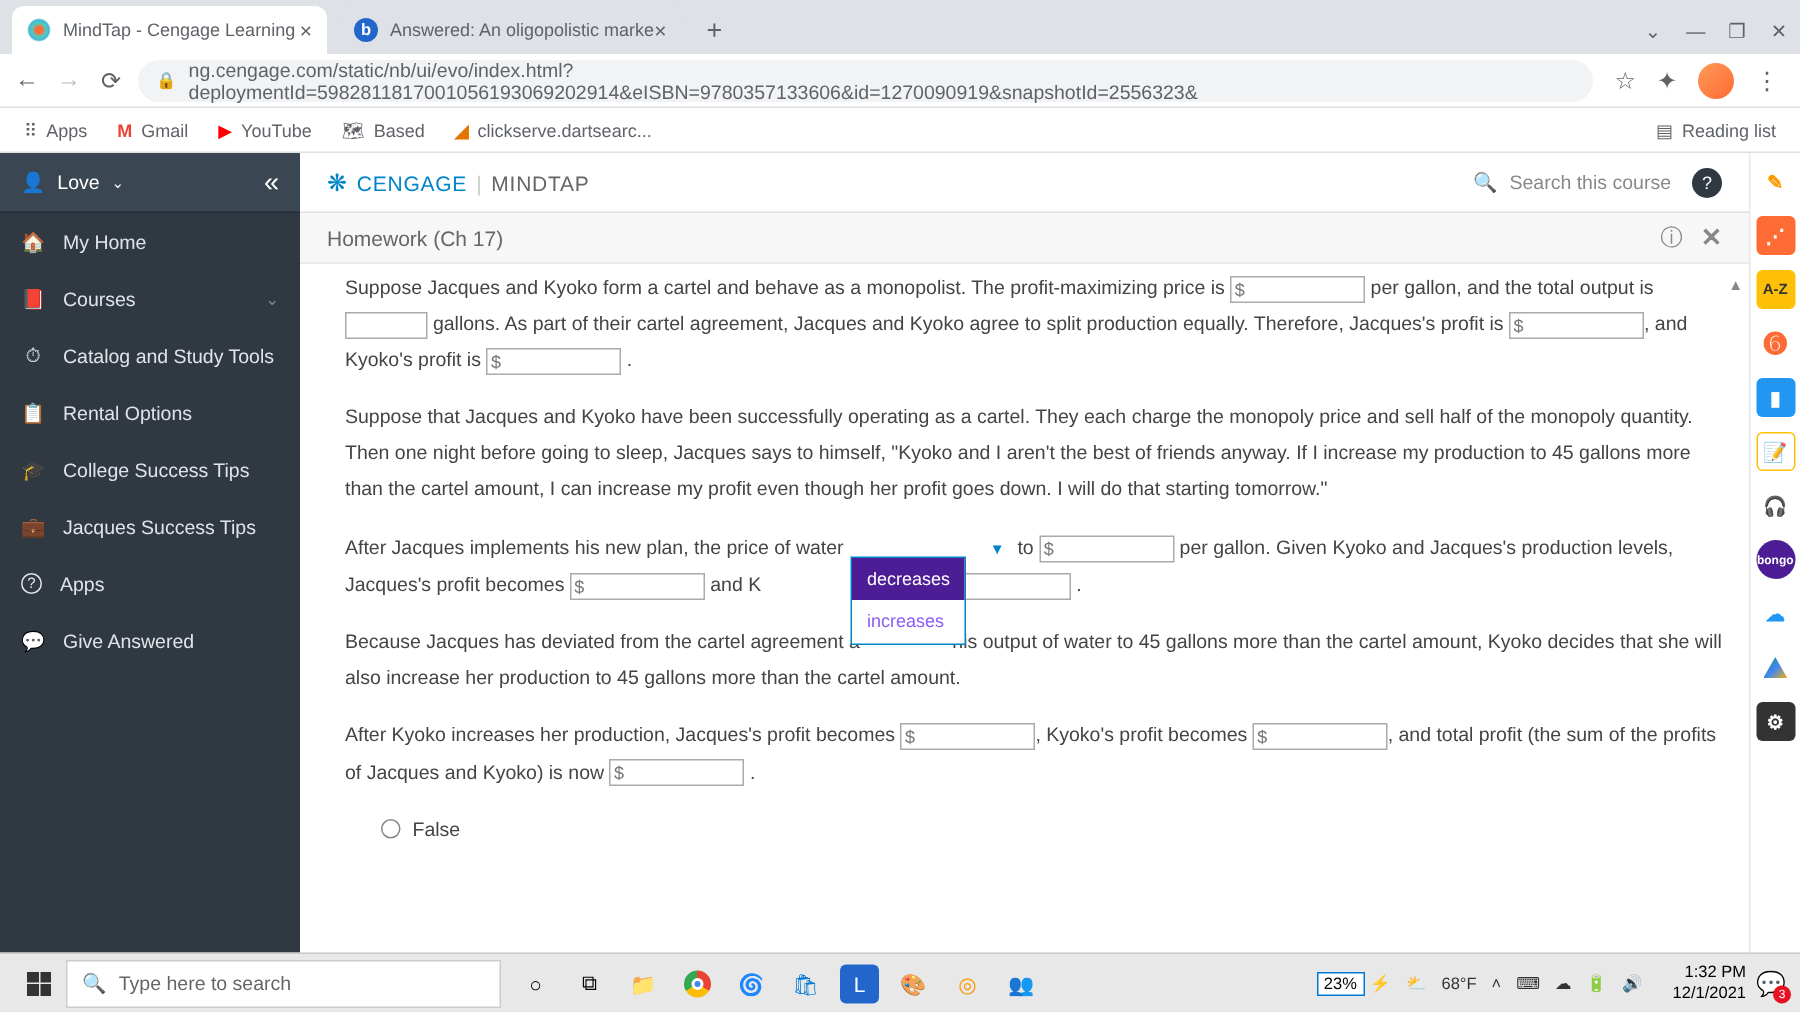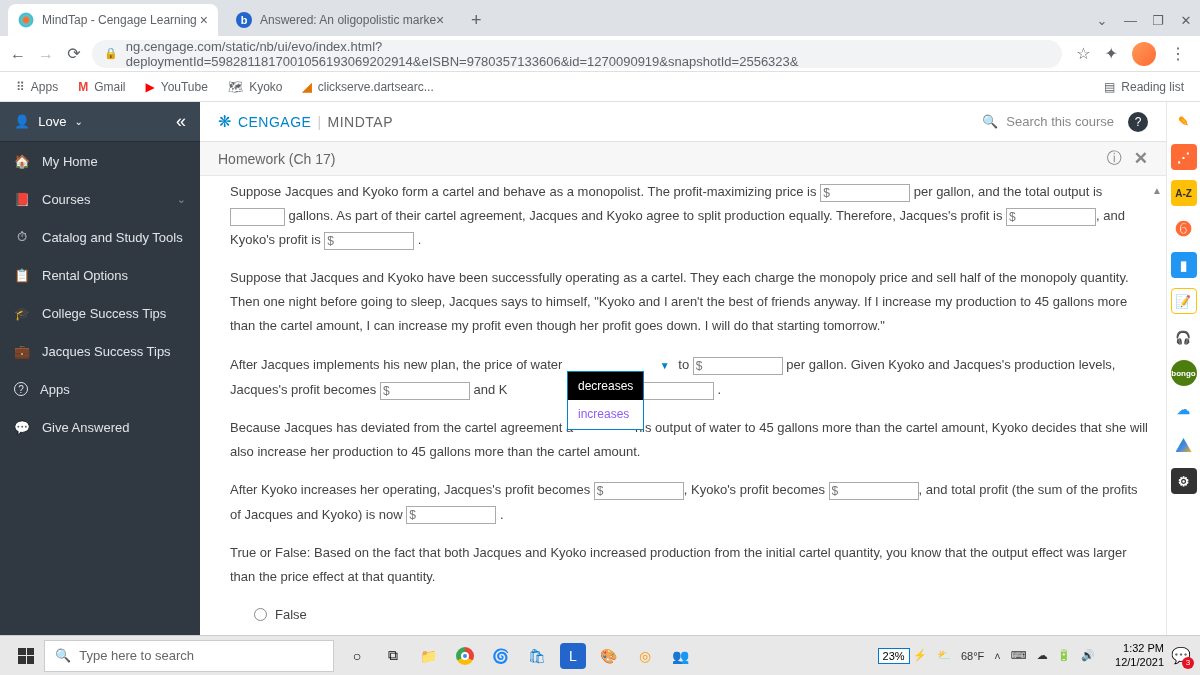--- a/index.html
+++ b/index.html
@@ -50,21 +50,21 @@
 
 .question-area { flex: 1; padding: 4px 18px 16px 30px; font-size: 13px; color: #444; overflow-y: auto; line-height: 1.85; position: relative; }
 .scroll-up { position: absolute; right: 4px; top: 6px; font-size: 10px; color: #888; }
 .inline-input { border: 1px solid #aaa; height: 18px; width: 90px; font-size: 12px; padding: 0 2px; vertical-align: middle; }
 .inline-input.small { width: 55px; }
 .para { margin-bottom: 14px; }
 .dd-trigger { display: inline-block; border: 1px solid transparent; padding: 0 4px; position: relative; }
 .dd-arrow { color: #0085ca; font-size: 10px; margin-left: 2px; }
 .dropdown-menu { position: absolute; top: 18px; left: 0; background: #fff; border: 1px solid #0085ca; z-index: 10; }
 .dd-opt { padding: 3px 10px; font-size: 12px; color: #8b5cf6; white-space: nowrap; }
-.dd-opt.sel { background: #000000; color: #fff; }
+.dd-opt.sel { background: #4c1d95; color: #fff; }
 .radio-row { display: flex; align-items: center; gap: 8px; margin: 6px 0 6px 24px; font-size: 13px; }
 .radio-circle { width: 13px; height: 13px; border: 1px solid #888; border-radius: 50%; }
 
 
 .tool-rail { width: 34px; background: #fff; border-left: 1px solid #e8e8e8; display: flex; flex-direction: column; align-items: center; padding-top: 6px; gap: 10px; }
 .rail-icon { width: 26px; height: 26px; border-radius: 4px; display: flex; align-items: center; justify-content: center; font-size: 13px; font-weight: bold; }
 
 
 .taskbar { position: absolute; bottom: 0; left: 0; right: 0; height: 40px; background: #e8e8e8; border-top: 1px solid #ccc; display: flex; align-items: center; padding: 0 8px; }
 .start-btn { width: 36px; height: 32px; display: flex; align-items: center; justify-content: center; }
@@ -127,21 +127,21 @@
   <div class="bm-item">
       <span style="color:#ea4335;font-weight:bold">M</span>
       <span>Gmail</span>
     </div>
   <div class="bm-item">
       <span style="color:#ff0000">▶</span>
       <span>YouTube</span>
     </div>
   <div class="bm-item">
       <span>🗺</span>
-      <span>Kyoko</span>
+      <span>Based</span>
     </div>
   <div class="bm-item">
       <span style="color:#e37400;font-weight:bold">◢</span>
       <span>clickserve.dartsearc...</span>
     </div>
   <div class="reading-list">
       <span>▤</span>
       <span>Reading list</span>
     </div>
 </div>
@@ -222,39 +222,38 @@
           <div class="dropdown-menu">
             <div class="dd-opt sel">decreases</div>
             <div class="dd-opt">increases</div>
           </div>
         </span><span> to </span><input class="inline-input" placeholder="$" style=""><span> per gallon. Given Kyoko and Jacques's production levels, Jacques's profit becomes </span><input class="inline-input" placeholder="$" style=""><span> and K</span><span style="display:inline-block;width:60px"></span><span>becomes </span><input class="inline-input" placeholder="$" style=""><span> .</span>
       </div>
       <div class="para">
         <span>Because Jacques has deviated from the cartel agreement a</span><span style="display:inline-block;width:58px"></span><span> his output of water to 45 gallons more than the cartel amount, Kyoko decides that she will also increase her production to 45 gallons more than the cartel amount.</span>
       </div>
       <div class="para">
-        <span>After Kyoko increases her operating, Jacques's profit becomes </span><input class="inline-input" placeholder="$" style=""><span>, Kyoko's profit becomes </span><input class="inline-input" placeholder="$" style=""><span>, and total profit (the sum of the profits of Jacques and Kyoko) is now </span><input class="inline-input" placeholder="$" style=""><span> .</span>
-      </div>
-      <div class="para">True or False: Based on the fact that both Jacques and Kyoko increased production from the initial cartel quantity, you know that the output effect was larger than the price effect at that quantity.</div>
+        <span>After Kyoko increases her production, Jacques's profit becomes </span><input class="inline-input" placeholder="$" style=""><span>, Kyoko's profit becomes </span><input class="inline-input" placeholder="$" style=""><span>, and total profit (the sum of the profits of Jacques and Kyoko) is now </span><input class="inline-input" placeholder="$" style=""><span> .</span>
+      </div>
       <div class="radio-row">
           <div class="radio-circle"></div>
           <span>False</span>
         </div>
     </div>
   </div>
 
   <div class="tool-rail">
     <div class="rail-icon" style="color:#ff9800">✎</div>
     <div class="rail-icon" style="background:#ff6b35;color:#fff">⋰</div>
     <div class="rail-icon" style="background:#ffc107;color:#333;font-size:10px">A-Z</div>
     <div class="rail-icon" style="color:#ff6b35;font-size:18px">➏</div>
     <div class="rail-icon" style="background:#2196f3;color:#fff">▮</div>
     <div class="rail-icon" style="background:#fff;border:1px solid #ffc107">📝</div>
     <div class="rail-icon" style="color:#333">🎧</div>
-    <div class="rail-icon" style="background:#4d7c0f;color:#fff;border-radius:50%;font-size:8px">bongo</div>
+    <div class="rail-icon" style="background:#4c1d95;color:#fff;border-radius:50%;font-size:8px">bongo</div>
     <div class="rail-icon" style="color:#2196f3">☁</div>
     <div class="rail-icon">
         <span style="background:linear-gradient(135deg,#0f9d58,#4285f4,#f4b400);width:16px;height:14px;display:block;clip-path:polygon(50% 0,100% 100%,0 100%)"></span>
       </div>
     <div class="rail-icon" style="background:#333;color:#fff">⚙</div>
   </div>
 </div>
 
 <div class="taskbar">
   <div class="start-btn">

